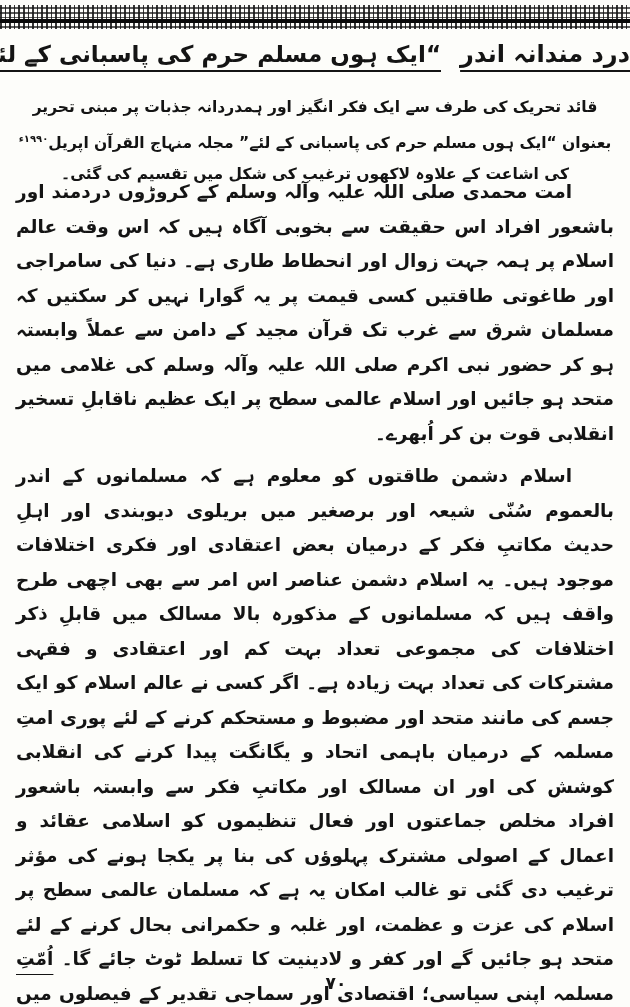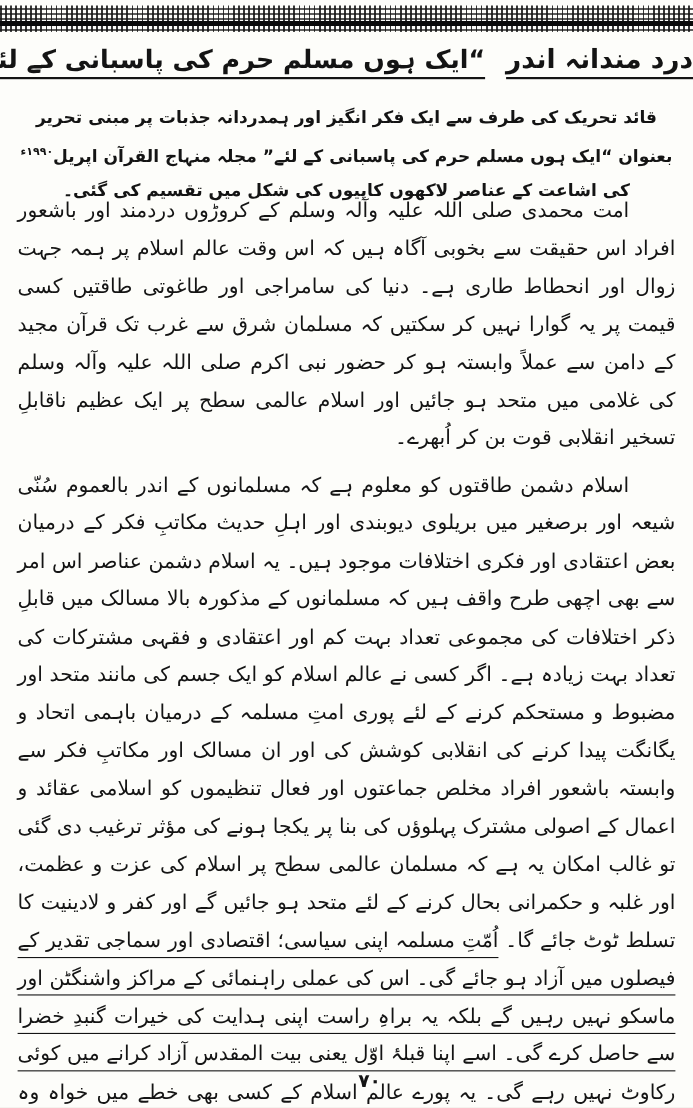--- a/index.html
+++ b/index.html
@@ -77,21 +77,21 @@
     right: 16px;
     left: 16px;
   }
   .para {
     font-size: 18.5px;
     line-height: 34.5px;
     text-align: justify;
     text-justify: inter-word;
     margin: 0 0 8px 0;
     text-indent: 42px;
-    font-weight: 400;
+    font-weight: 700;
   }
   .underlined-passage {
     text-decoration: underline;
     text-decoration-thickness: 1.4px;
     text-underline-offset: 9px;
     text-decoration-skip-ink: none;
   }
   .page-number {
     position: absolute;
     bottom: 14px;
@@ -111,21 +111,21 @@
 
   <div class="halftone-band"></div>
 
   <div class="heading-row">
     <span class="heading-label">درد مندانہ اندر</span>
     <span class="heading-title">“ایک ہوں مسلم حرم کی پاسبانی کے لئے”</span>
   </div>
 
   <div class="intro-block">
     <span>قائد تحریک کی طرف سے ایک فکر انگیز اور ہمدردانہ جذبات پر مبنی تحریر بعنوان “ایک ہوں مسلم حرم کی پاسبانی کے لئے” مجلہ منہاج القرآن اپریل</span><sup class="footnote-sup">۱۹۹۰ء</sup>
-    <span>کی اشاعت کے عناصر لاکھوں کاپیوں کی شکل میں تقسیم کی گئی۔</span>
+    <span>کی اشاعت کے علاوہ لاکھوں ترغیب کی شکل میں تقسیم کی گئی۔</span>
   </div>
 
   <div class="body-text">
     <p class="para">
       <span>امت محمدی صلی اللہ علیہ وآلہ وسلم کے کروڑوں دردمند اور باشعور افراد اس حقیقت سے بخوبی آگاہ ہیں کہ اس وقت عالم اسلام پر ہمہ جہت زوال اور انحطاط طاری ہے۔ دنیا کی سامراجی اور طاغوتی طاقتیں کسی قیمت پر یہ گوارا نہیں کر سکتیں کہ مسلمان شرق سے غرب تک قرآن مجید کے دامن سے عملاً وابستہ ہو کر حضور نبی اکرم صلی اللہ علیہ وآلہ وسلم کی غلامی میں متحد ہو جائیں اور اسلام عالمی سطح پر ایک عظیم ناقابلِ تسخیر انقلابی قوت بن کر اُبھرے۔</span>
     </p>
     <p class="para">
       <span>اسلام دشمن طاقتوں کو معلوم ہے کہ مسلمانوں کے اندر بالعموم سُنّی شیعہ اور برصغیر میں بریلوی دیوبندی اور اہلِ حدیث مکاتبِ فکر کے درمیان بعض اعتقادی اور فکری اختلافات موجود ہیں۔ یہ اسلام دشمن عناصر اس امر سے بھی اچھی طرح واقف ہیں کہ مسلمانوں کے مذکورہ بالا مسالک میں قابلِ ذکر اختلافات کی مجموعی تعداد بہت کم اور اعتقادی و فقہی مشترکات کی تعداد بہت زیادہ ہے۔ اگر کسی نے عالم اسلام کو ایک جسم کی مانند متحد اور مضبوط و مستحکم کرنے کے لئے پوری امتِ مسلمہ کے درمیان باہمی اتحاد و یگانگت پیدا کرنے کی انقلابی کوشش کی اور ان مسالک اور مکاتبِ فکر سے وابستہ باشعور افراد مخلص جماعتوں اور فعال تنظیموں کو اسلامی عقائد و اعمال کے اصولی مشترک پہلوؤں کی بنا پر یکجا ہونے کی مؤثر ترغیب دی گئی تو غالب امکان یہ ہے کہ مسلمان عالمی سطح پر اسلام کی عزت و عظمت، اور غلبہ و حکمرانی بحال کرنے کے لئے متحد ہو جائیں گے اور کفر و لادینیت کا تسلط ٹوٹ جائے گا۔ </span><span class="underlined-passage">اُمّتِ مسلمہ اپنی سیاسی؛ اقتصادی اور سماجی تقدیر کے فیصلوں میں آزاد ہو جائے گی۔ اس کی عملی راہنمائی کے مراکز واشنگٹن اور ماسکو نہیں رہیں گے بلکہ یہ براہِ راست اپنی ہدایت کی خیرات گنبدِ خضرا سے حاصل کرے گی۔ اسے اپنا قبلۂ اوّل یعنی بیت المقدس آزاد کرانے میں کوئی رکاوٹ نہیں رہے گی۔ یہ پورے عالم اسلام کے کسی بھی خطے میں خواہ وہ ارضِ فلسطین ہو یا افغانستان، جموں و کشمیر ہو یا بخارا و آذربائیجان، اسلام اور مسلمانوں کی آزادی کی فیصلہ کن جنگ لڑ سکے گی۔ اس طرح عالمی سطح پر اسلام کے اثر و نفوذ کی بحالی سے اسلامی تہذیب و ثقافت کی مٹتی ہوئی قدریں بھی دوبارہ زندہ ہو جائیں گی اور اکیسویں صدی میں بین الاقوامی افق پر ’’مسلم کامن ویلتھ‘‘ کی شکل میں اسلام کی عالمگیر فتح کا خواب پھر شرمندۂ تعبیر ہو جائیگا۔</span>
     </p>
   </div>

